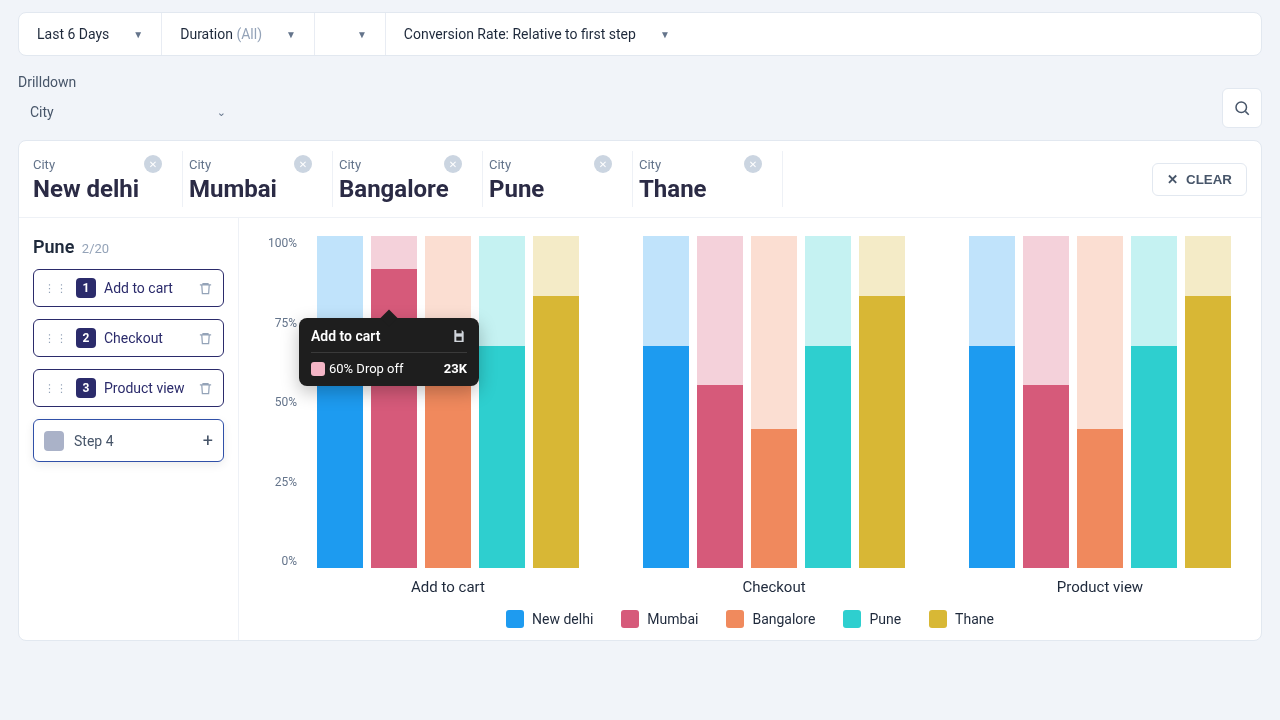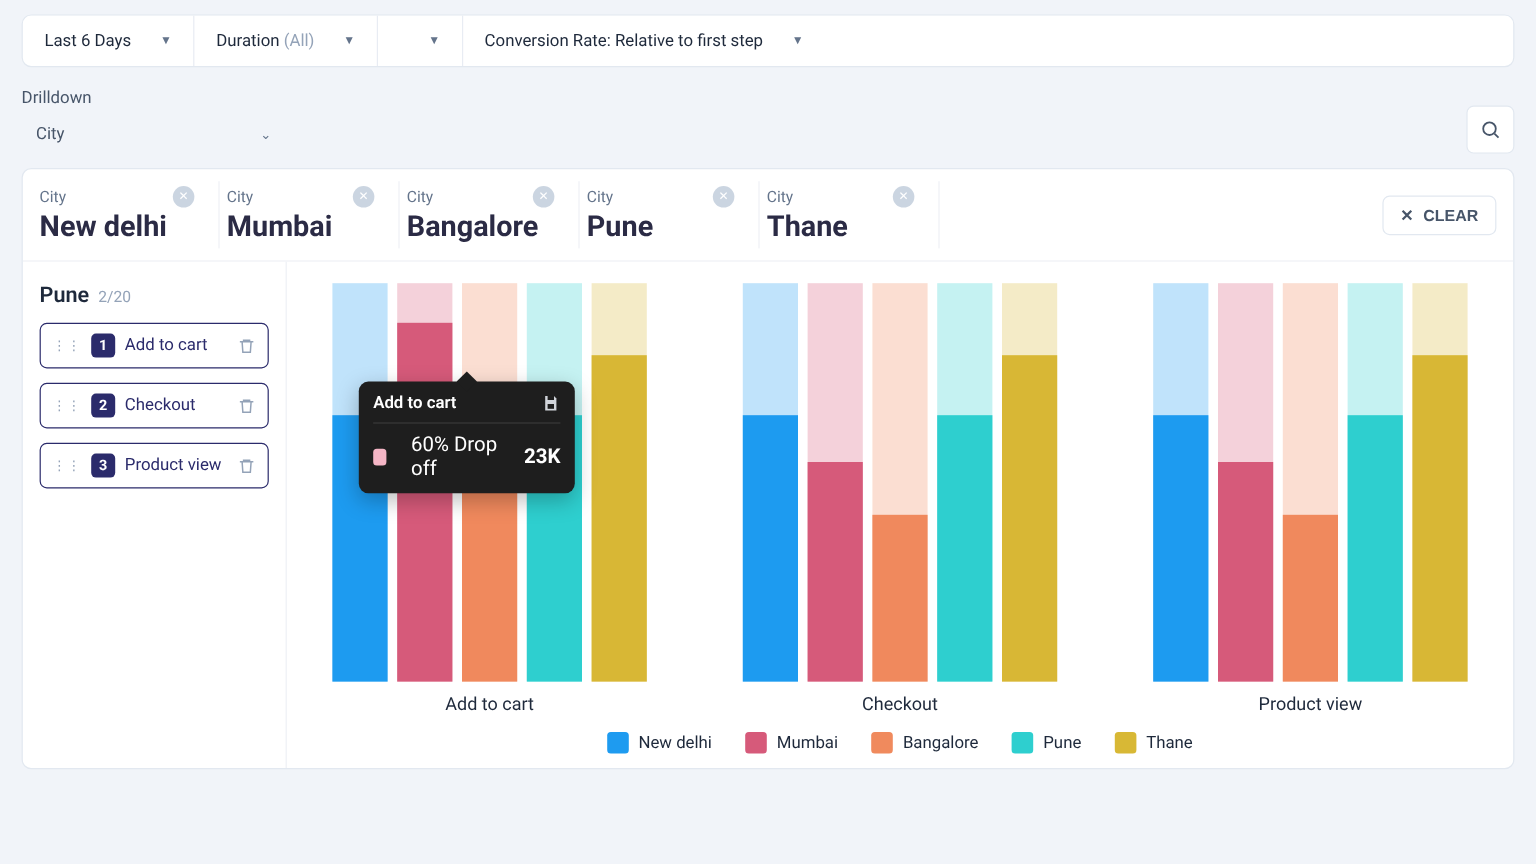--- a/index.html
+++ b/index.html
@@ -50,21 +50,21 @@
 .bar-fg { width: 100%; }
 .x-labels { display: flex; gap: 60px; padding: 10px 10px 0 10px; }
 .x-label { flex: 1; text-align: center; color: #1e293b; font-size: 15px; }
 .legend { display: flex; gap: 28px; justify-content: center; margin-top: 14px; color: #1e293b; font-size: 14px; }
 .legend-item { display: flex; align-items: center; gap: 8px; }
 .legend-sw { width: 18px; height: 18px; border-radius: 3px; }
 
 .tooltip { position: absolute; background: #1e1e1e; color: #fff; border-radius: 8px; width: 180px; padding: 10px 12px; box-shadow: 0 6px 18px rgba(0,0,0,0.25); }
 .tooltip::before { content: ""; position: absolute; top: -6px; left: 84px; width: 12px; height: 12px; background: #1e1e1e; transform: rotate(45deg); }
 .tooltip-head { display: flex; align-items: center; justify-content: space-between; font-weight: 600; border-bottom: 1px solid #3a3a3a; padding-bottom: 8px; margin-bottom: 8px; }
-.tooltip-row { display: flex; align-items: center; gap: 21px; font-size: 17px; }
+.tooltip-row { display: flex; align-items: center; gap: 4px; font-size: 13px; }
 .tooltip-sw { width: 14px; height: 14px; border-radius: 3px; }
 .tooltip-val { margin-left: auto; font-weight: 700; }
 
 svg { display: block; }
 </style>
 </head>
 <body>
 <div class="page">
 
 <div class="filter-bar">
@@ -177,24 +177,36 @@
               <span class="grip">⋮⋮</span>
               <span class="step-badge">3</span>
               <span>Product view</span>
               <span class="trash">
                 <svg width="15" height="15" viewBox="0 0 24 24" fill="none" stroke="#94a3b8" stroke-width="2">
                   <path d="M3 6h18M8 6V4h8v2M6 6l1 14h10l1-14"></path>
                 </svg>
               </span>
             </div>
           </div>
+      <div class="step-add">
+        <span class="sq"></span>
+        <span>Step 4</span>
+        <span class="plus">+</span>
+      </div>
     </div>
 
     <div class="chart-col">
       <div class="chart-area">
+        <div class="y-axis" id="y-axis">
+              <div>100%</div>
+              <div>75%</div>
+              <div>50%</div>
+              <div>25%</div>
+              <div>0%</div>
+            </div>
         <div class="plot">
           <div class="groups" id="groups">
                 <div class="group">
                   <div class="bar-wrap">
                     <div class="bar-bg" style="background:#1e9bf0;"></div>
                     <div class="bar-fg" style="background:#1e9bf0; height:67%;"></div>
                   </div>
                   <div class="bar-wrap">
                     <div class="bar-bg" style="background:#d65a7a;"></div>
                     <div class="bar-fg" style="background:#d65a7a; height:90%;"></div>

